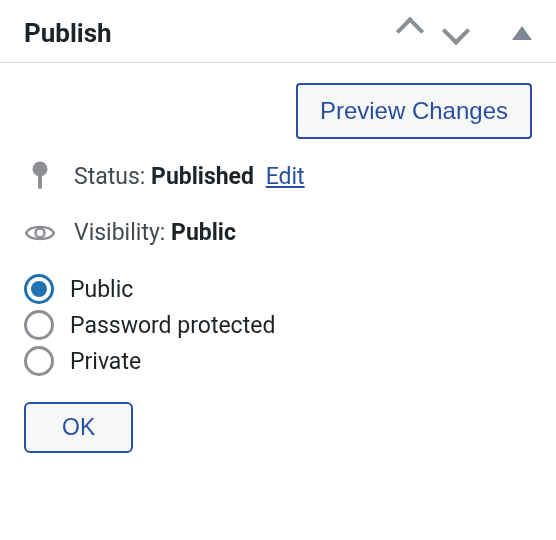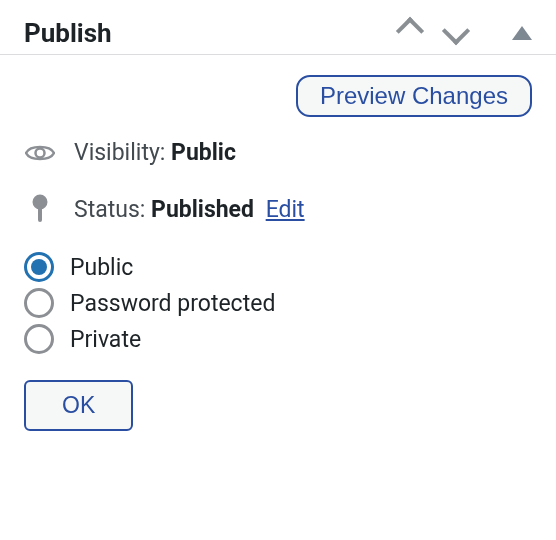--- a/index.html
+++ b/index.html
@@ -7,21 +7,21 @@
       font-family: -apple-system, BlinkMacSystemFont, "Segoe UI", Roboto, sans-serif;
       width: 556px;
       height: 540px;
       background: #fff;
       color: #1d2327;
     }
     .panel-header {
       display: flex;
       align-items: center;
       justify-content: space-between;
-      padding: 18px 24px 6px 24px;
+      padding: 18px 24px 14px 24px;
       border-bottom: 1px solid #dcdcde;
     }
     .panel-title {
       font-size: 26px;
       font-weight: 700;
     }
     .header-controls {
       display: flex;
       align-items: center;
       gap: 22px;
@@ -51,22 +51,22 @@
     .preview-row {
       display: flex;
       justify-content: flex-end;
       margin-bottom: 22px;
     }
     .btn-secondary {
       font-size: 24px;
       color: #2a4fa2;
       background: #f6f7f7;
       border: 2px solid #2a4fa2;
-      border-radius: 14px;
-      padding: 5px 22px;
+      border-radius: 4px;
+      padding: 12px 22px;
       cursor: pointer;
     }
     .meta-row {
       display: flex;
       align-items: center;
       gap: 18px;
       margin-bottom: 28px;
       font-size: 23px;
     }
     .meta-icon {
@@ -150,42 +150,42 @@
 </div>
 
 <div class="panel-body">
 
   <div class="preview-row">
     <button class="btn-secondary">Preview Changes</button>
   </div>
 
   <div class="meta-row">
     <span class="meta-icon">
+      <svg width="22" height="30" viewBox="0 0 22 30" fill="none">
+        <circle cx="11" cy="8" r="6" stroke="#8c8f94" stroke-width="3" fill="#8c8f94"></circle>
+        <rect x="9" y="12" width="4" height="16" rx="2" fill="#8c8f94"></rect>
+      </svg>
+    </span>
+    <span>
+      <span class="label-text">Status:</span>
+      <span class="value-text">Published</span>
+      <a class="edit-link">Edit</a>
+    </span>
+  </div>
+
+  <div class="meta-row">
+    <span class="meta-icon">
       <svg width="30" height="20" viewBox="0 0 30 20" fill="none">
         <path d="M1 10 C5 2 25 2 29 10 C25 18 5 18 1 10 Z" stroke="#8c8f94" stroke-width="2.5" fill="none"></path>
         <circle cx="15" cy="10" r="4.5" stroke="#8c8f94" stroke-width="2.5" fill="none"></circle>
       </svg>
     </span>
     <span>
       <span class="label-text">Visibility:</span>
       <span class="value-text">Public</span>
-    </span>
-  </div>
-
-  <div class="meta-row">
-    <span class="meta-icon">
-      <svg width="22" height="30" viewBox="0 0 22 30" fill="none">
-        <circle cx="11" cy="8" r="6" stroke="#8c8f94" stroke-width="3" fill="#8c8f94"></circle>
-        <rect x="9" y="12" width="4" height="16" rx="2" fill="#8c8f94"></rect>
-      </svg>
-    </span>
-    <span>
-      <span class="label-text">Status:</span>
-      <span class="value-text">Published</span>
-      <a class="edit-link">Edit</a>
     </span>
   </div>
 
   <div class="radio-group">
     <label class="radio-item">
       <span class="radio-circle selected">
           <span class="radio-dot"></span>
         </span>
       <span>Public</span>
     </label>

